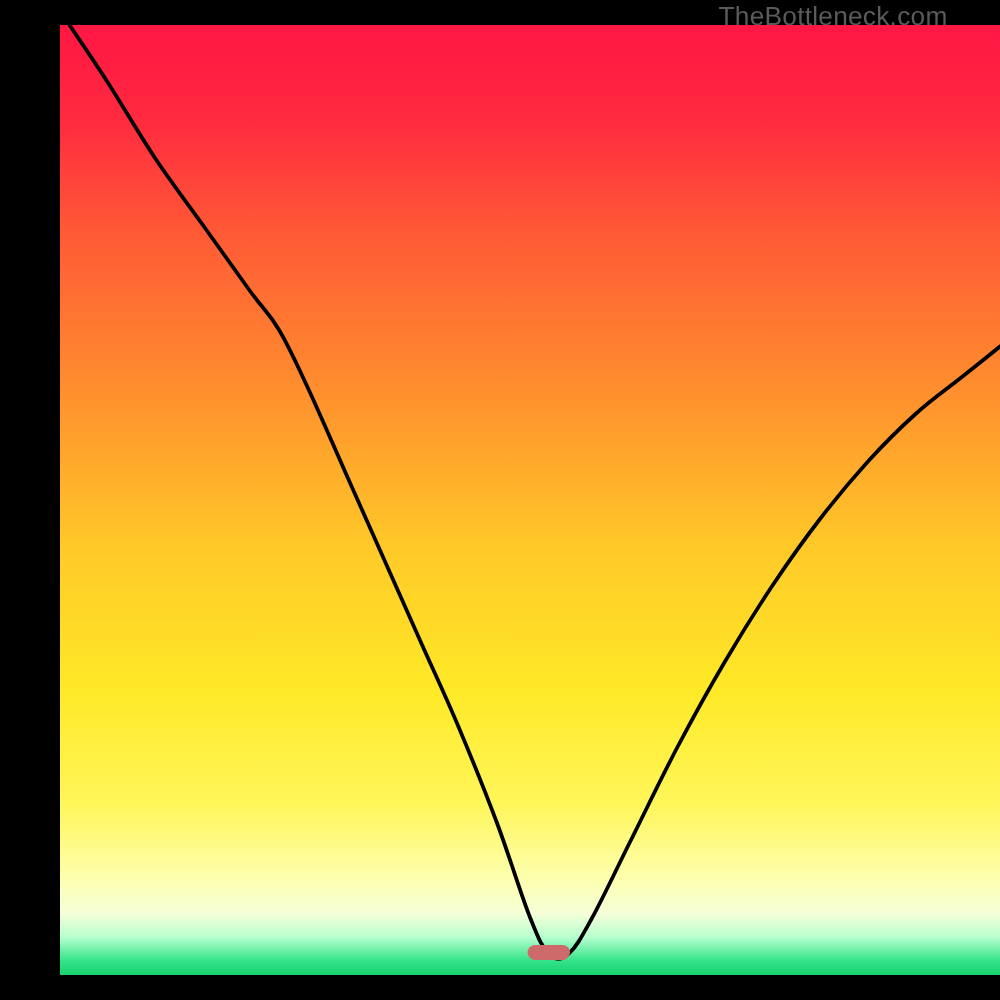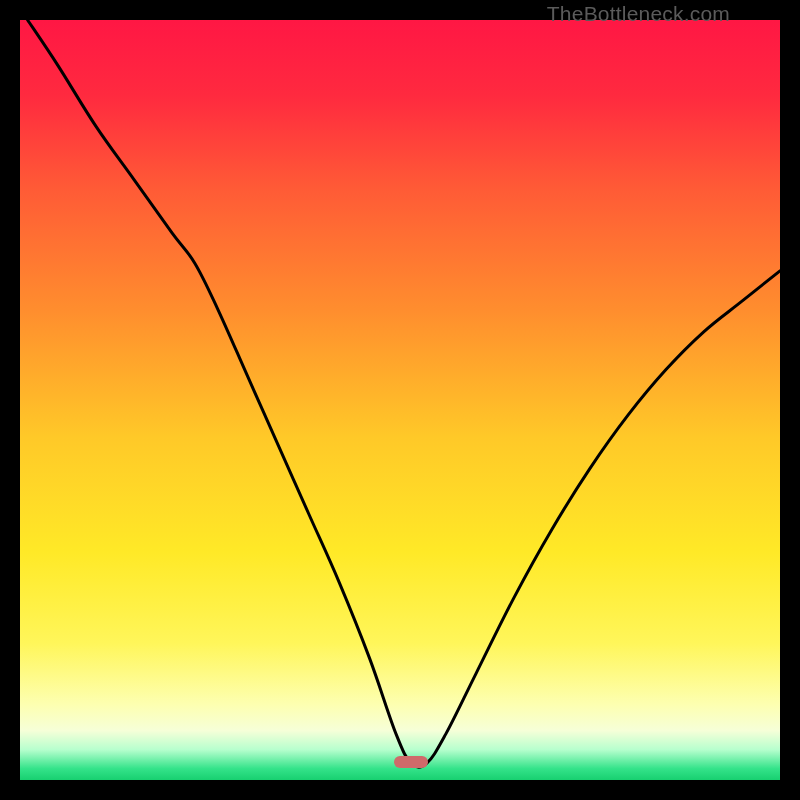--- a/index.html
+++ b/index.html
@@ -9,20 +9,21 @@
     height: 800px;
     background: #000;
     overflow: hidden;
     font-family: Arial, Helvetica, sans-serif;
   }
   .frame {
     position: relative;
     width: 736px;
     height: 800px;
     background: #000;
+    margin-left: 28px;
   }
   .plot-area {
     position: absolute;
     left: 20px;
     top: 20px;
     width: 760px;
     height: 760px;
     overflow: hidden;
   }
   .gradient {

